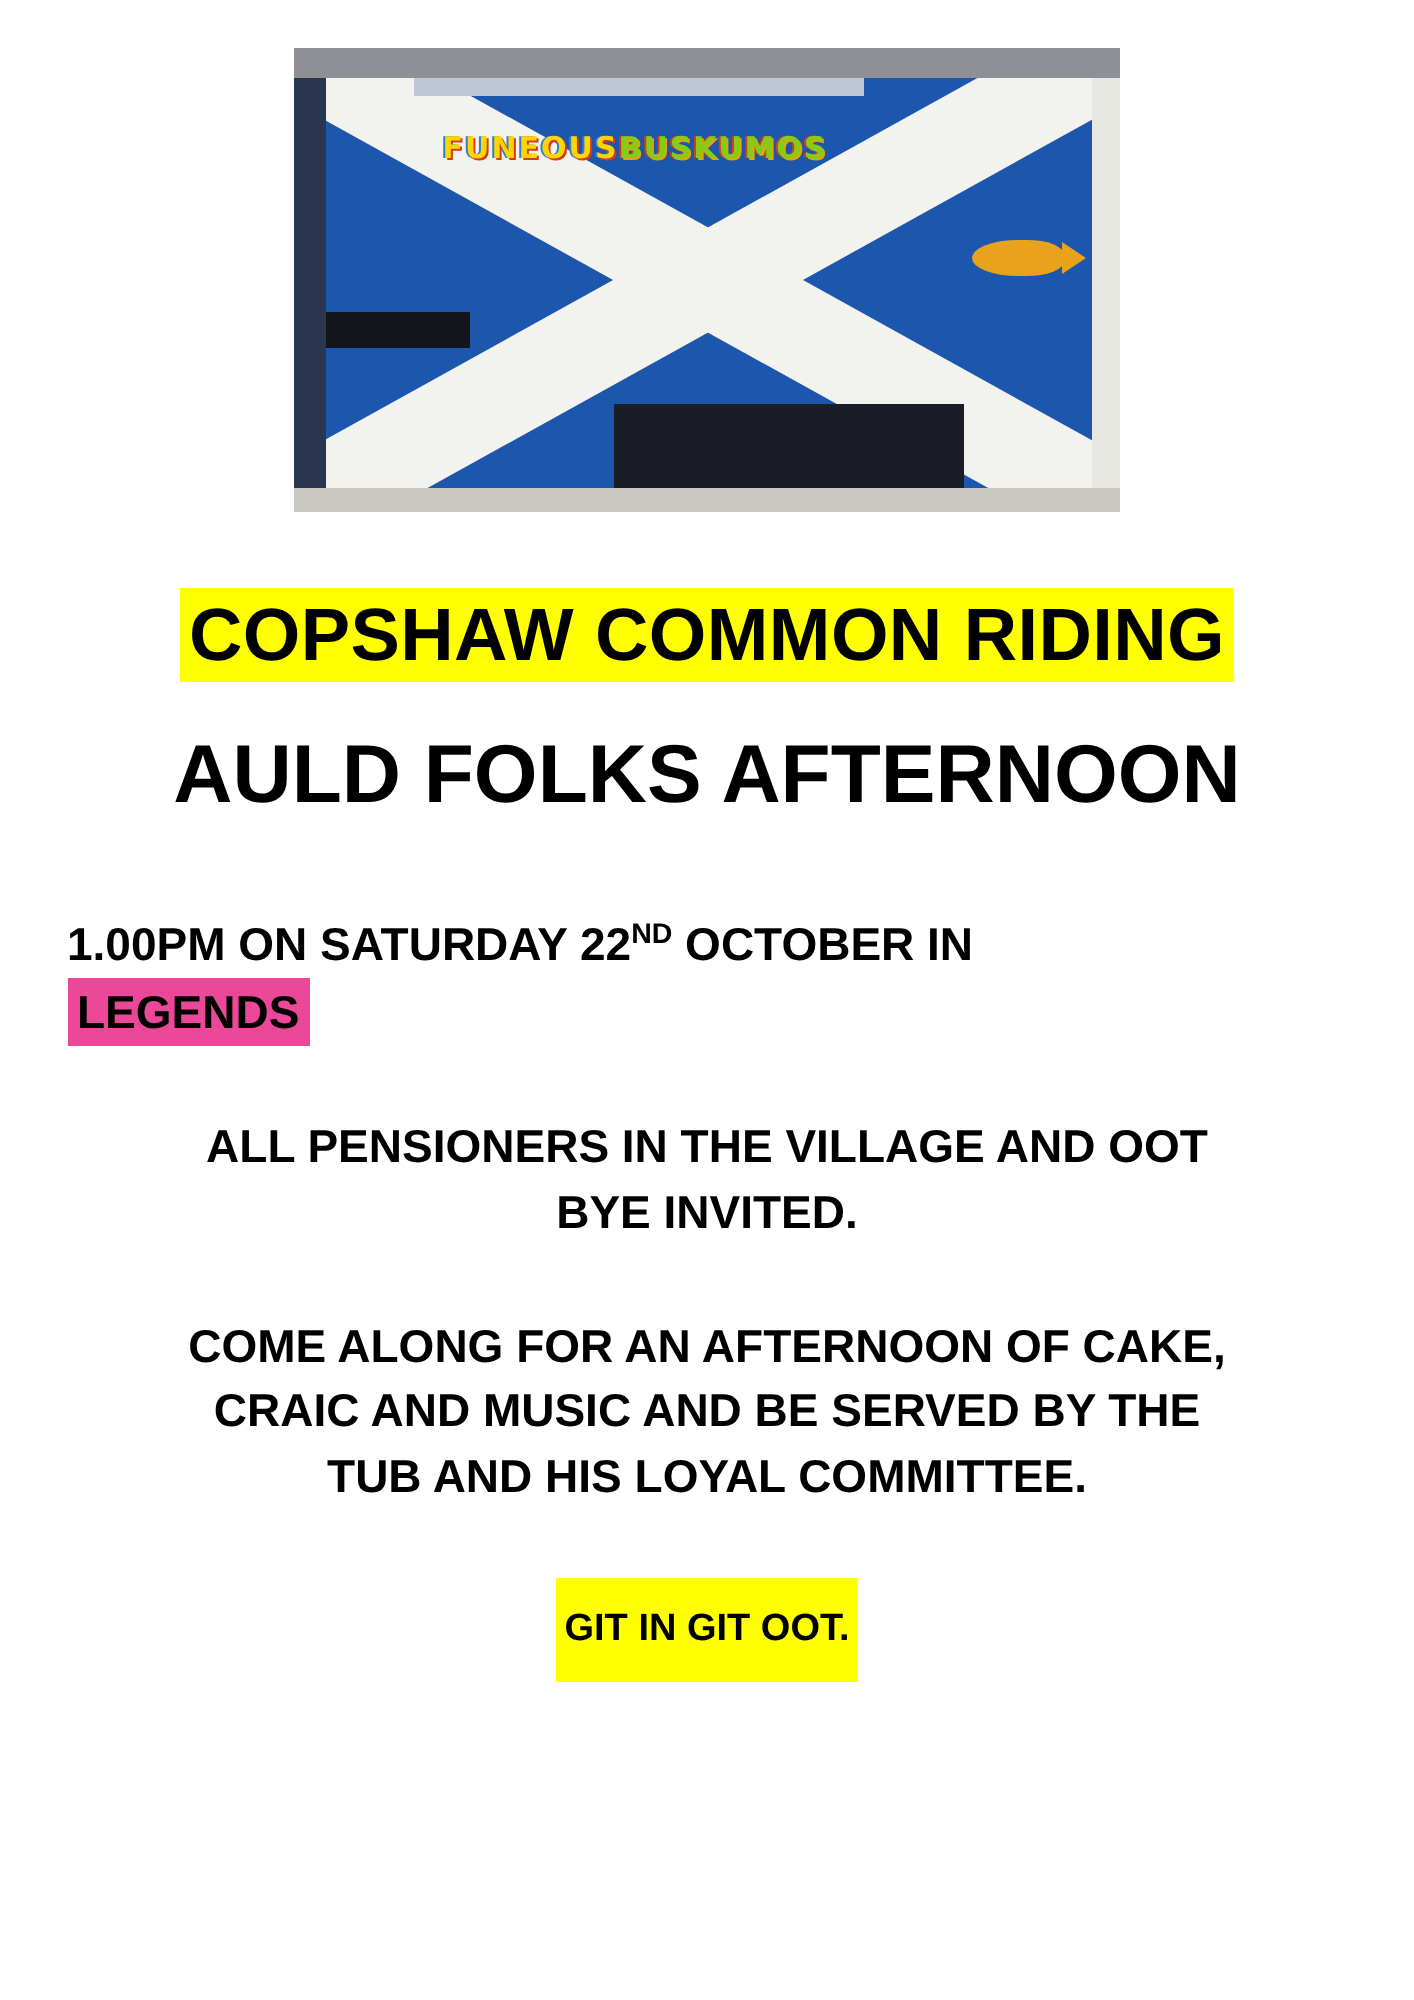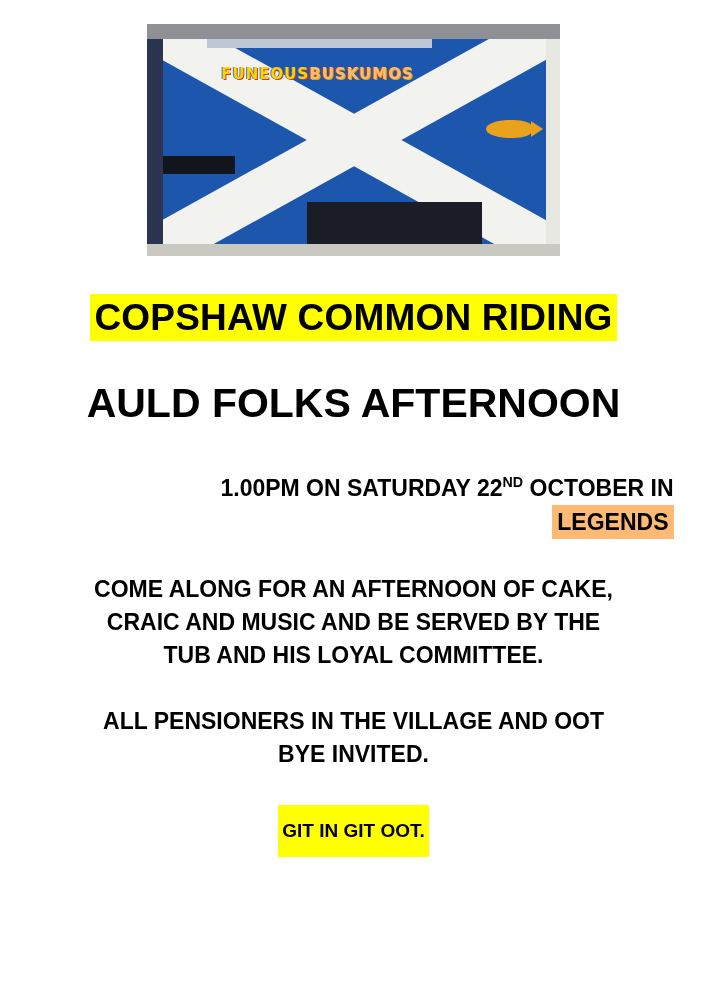--- a/index.html
+++ b/index.html
@@ -98,21 +98,21 @@
     justify-content: center;
     align-items: center;
     line-height: 1.0;
     font-family: "DejaVu Sans", sans-serif;
     font-weight: bold;
     font-size: 15px;
     letter-spacing: 1px;
   }
   .banner-letters span { display: block; }
   .bl1 { color: #ffd400; text-shadow: 1px 1px 0 #d23b1e, -1px 0 0 #2f7fd0; }
-  .bl2 { color: #fdba74; text-shadow: 1px 1px 0 #e0a800, -1px 0 0 #d23b1e; }
+  .bl2 { color: #84cc16; text-shadow: 1px 1px 0 #e0a800, -1px 0 0 #d23b1e; }
   .banner-strip {
     position: absolute;
     left: 60px; top: 14px;
     width: 225px; height: 10px;
     background: #bfc6d6;
   }
   .fish {
     position: absolute;
     right: 28px;
     top: 96px;
@@ -141,42 +141,42 @@
     background: #ffff00;
     font-size: 37px;
     font-weight: bold;
     letter-spacing: 0.2px;
     padding: 3px 4px;
     display: inline-block;
     line-height: 1.12;
   }
 
   .headline {
-    margin: 36px auto 0 auto;
+    margin: 20px auto 0 auto;
     width: 640px;
     text-align: center;
     font-size: 41px;
     font-weight: bold;
     line-height: 1.28;
   }
 
   .when {
     margin: 42px auto 0 auto;
     width: 640px;
-    text-align: right;
+    text-align: left;
     font-size: 23px;
     font-weight: bold;
     line-height: 1.42;
   }
   .when sup {
     font-size: 0.62em;
     vertical-align: super;
   }
   .venue {
-    background: #fdba74;
+    background: #ec4899;
     padding: 1px 5px;
     display: inline-block;
   }
 
   .para {
     margin: 34px auto 0 auto;
     width: 620px;
     text-align: center;
     font-size: 23px;
     font-weight: bold;
@@ -237,28 +237,28 @@
   <div class="when">
     <div>
       <span>1.00PM ON SATURDAY 22</span><sup>ND</sup><span> OCTOBER IN</span>
     </div>
     <div>
       <span class="venue">LEGENDS</span>
     </div>
   </div>
 
   <div class="para">
+    <div>ALL PENSIONERS IN THE VILLAGE AND OOT</div>
+    <div>BYE INVITED.</div>
+  </div>
+
+  <div class="para">
     <div>COME ALONG FOR AN AFTERNOON OF CAKE,</div>
     <div>CRAIC AND MUSIC AND BE SERVED BY THE</div>
     <div>TUB AND HIS LOYAL COMMITTEE.</div>
   </div>
 
-  <div class="para">
-    <div>ALL PENSIONERS IN THE VILLAGE AND OOT</div>
-    <div>BYE INVITED.</div>
-  </div>
-
 
   <div class="closing">
     <span class="hl">GIT IN GIT OOT.</span>
   </div>
 
 </div>
 
 </body></html>

